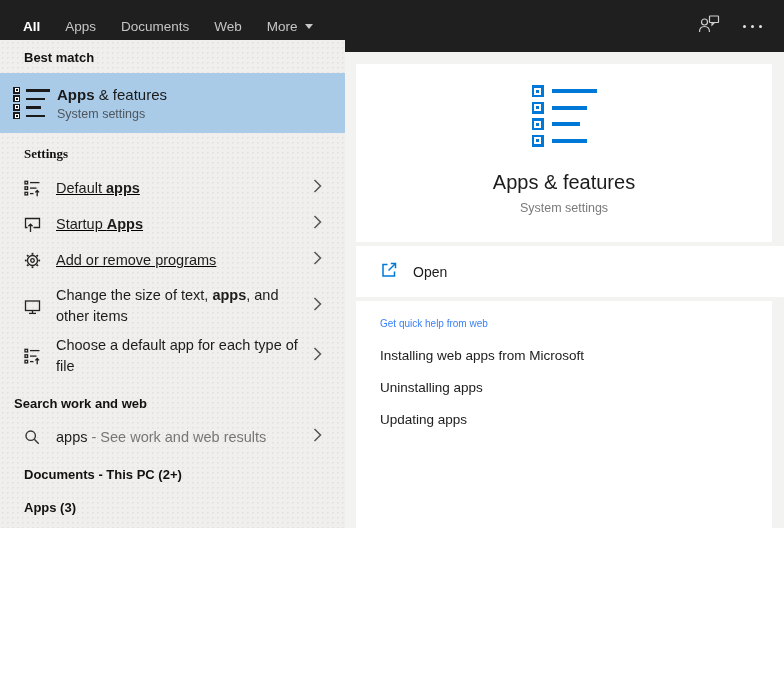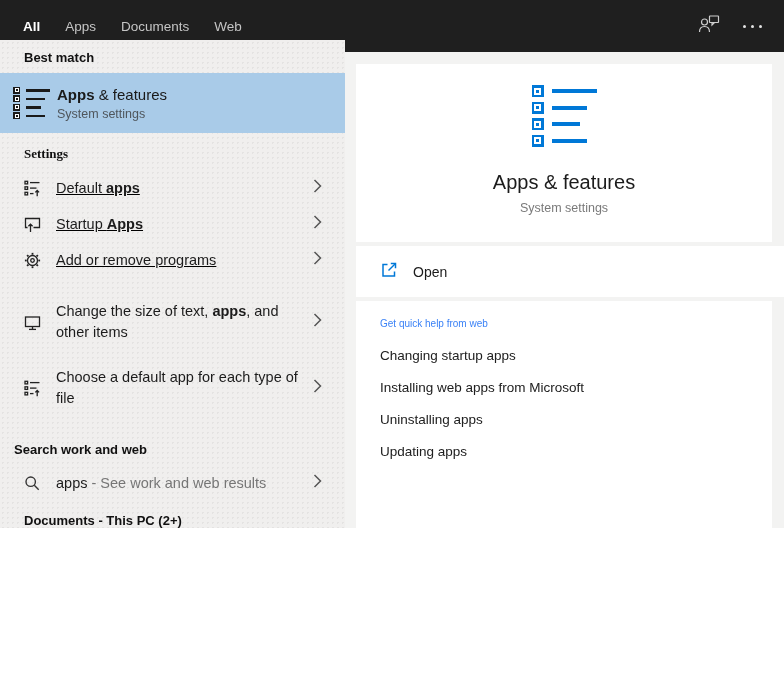--- a/index.html
+++ b/index.html
@@ -18,35 +18,35 @@
   .dots i{width:3px;height:3px;border-radius:50%;background:#e3e3e3;}
 
   
   .left-panel{position:absolute;left:0;top:40px;width:345px;height:588px;
     background-color:#f0efee;
     background-image:radial-gradient(rgba(0,0,0,0.05) 1px, transparent 1px);
     background-size:5px 5px;}
   .sec-header{padding:0 24px;font-size:13px;font-weight:700;color:#111;line-height:16px;}
   .h-bestmatch{margin-top:10px;}
   .h-settings{margin-top:13px;font-family:Liberation Serif, serif;}
-  .h-websearch{margin-top:32px;padding-left:14px;}
+  .h-websearch{margin-top:18px;padding-left:14px;}
   .h-documents{margin-top:13px;}
   .h-apps{margin-top:17px;}
 
   .best-match{margin-top:7px;height:60px;background:#a9cbe8;display:flex;align-items:center;padding-left:13px;cursor:default;}
   .bm-iconwrap{width:44px;flex:none;}
   .bm-text .bm-title{font-size:15px;color:#1a1a1a;line-height:19px;}
   .bm-text .bm-sub{font-size:12.5px;color:#4f565c;margin-top:3px;}
 
   .list-item{position:relative;display:flex;align-items:center;padding-left:24px;padding-right:40px;cursor:default;}
   .li-icon{width:32px;flex:none;display:flex;align-items:center;}
   .li-label{font-size:14.5px;color:#1c1c1c;line-height:21px;}
   .li-chevron{position:absolute;right:23px;top:50%;transform:translateY(-50%);}
   .it-1line{height:36px;text-decoration:underline;}
-  .it-2line{height:44px;margin-top:22px;}
+  .it-2line{height:44px;margin-top:6px;}
   .settings-list .it-1line:first-child{margin-top:8px;}
   .it-web{height:34px;margin-top:8px;}
   .seg-b{font-weight:700;}
   .seg-m{color:#767676;}
 
   
   .afx{display:flex;flex-direction:column;}
   .afx-row{display:flex;align-items:center;}
   .afx-sq{position:relative;flex:none;}
   .afx-sq::before{content:'';position:absolute;background:#fff;}
@@ -112,20 +112,24 @@
         </div>
       <div class="tab">
           <span>Apps</span>
         </div>
       <div class="tab">
           <span>Documents</span>
         </div>
       <div class="tab">
           <span>Web</span>
         </div>
+      <div class="tab">
+          <span>More</span>
+          <span class="caret-down"></span>
+        </div>
     </div>
     <div class="topbar-actions">
       <span>
         <svg width="24" height="21" viewBox="0 0 24 21">
             <g stroke="#cdcdcd" stroke-width="1.2" fill="none">
           <rect x="12.5" y="2" width="9" height="6.5" rx="0.5"></rect>
           <path d="M15,8.5 V11 L17.5,8.5"></path>
           <circle cx="7.5" cy="8" r="3"></circle>
           <path d="M2.5,18 C2.5,14.5 4.7,12.5 7.5,12.5 C10.3,12.5 12.5,14.5 12.5,18"></path>
         </g>
@@ -338,21 +342,20 @@
           <path d="M8.5,9.5 L15.5,2.5"></path>
           <path d="M10.8,2.5 H15.5 V7.2"></path>
         </g>
           </svg>
       </span>
       <span class="open-label">Open</span>
     </div>
 
     <div class="card card-help">
       <div class="help-header">Get quick help from web</div>
-      <div class="help-link">Changing startup apps</div>
       <div class="help-link">Installing web apps from Microsoft</div>
       <div class="help-link">Uninstalling apps</div>
       <div class="help-link">Updating apps</div>
     </div>
   </div>
 
   <div class="search-box">
     <span class="sb-icon">
       <svg width="15" height="15" viewBox="0 0 16 16">
           <g stroke="#333" stroke-width="1.4" fill="none">

